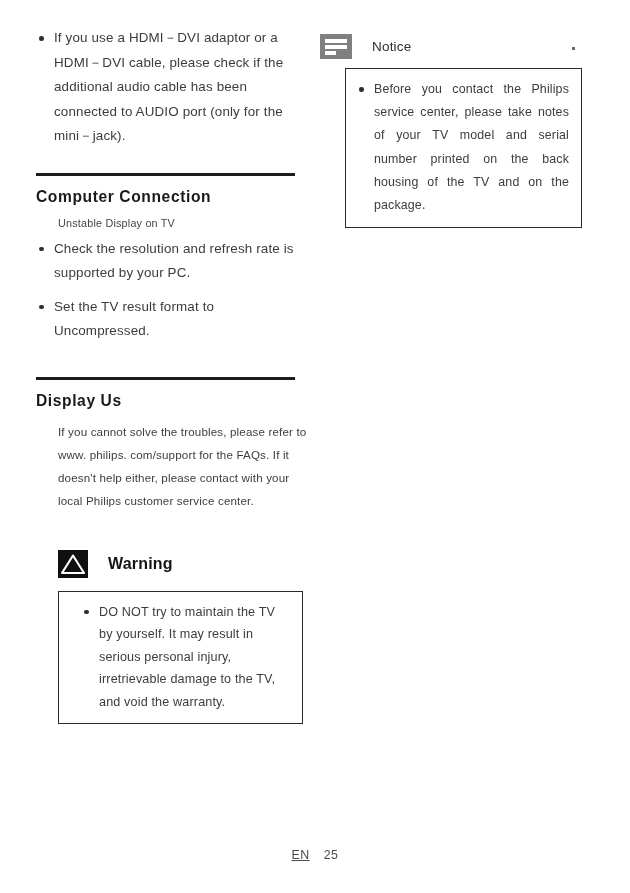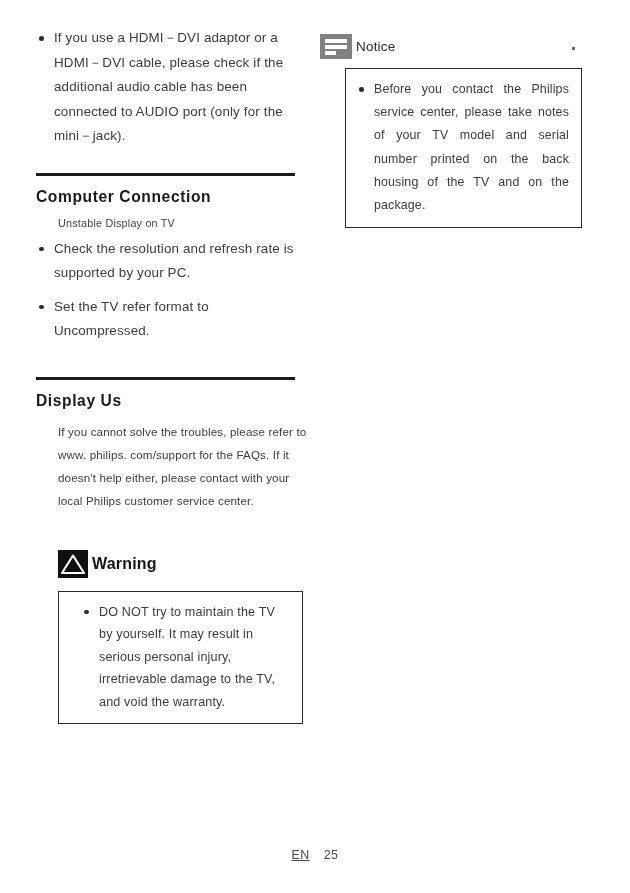--- a/index.html
+++ b/index.html
@@ -95,21 +95,21 @@
     color: #3d3d3d;
     letter-spacing: 0.15px;
     margin: 10px 0 0 22px;
     width: 250px;
   }
 
   
   .callout-head {
     display: flex;
     align-items: center;
-    gap: 4px;
+    gap: 20px;
   }
   .callout-label {
     font-size: 13.5px;
     color: #2d2d2d;
     letter-spacing: 0.2px;
   }
   .callout-label.bold {
     font-weight: bold;
     font-size: 16px;
     color: #141414;
@@ -210,21 +210,21 @@
     </ul>
 
     <div style="height:24px"></div>
     <div class="rule"></div>
     <h2 class="section-heading">Computer  Connection</h2>
     <div class="sub-heading">Unstable Display on TV</div>
 
     <div style="height:8px"></div>
     <ul class="bullets spaced">
       <li>Check the resolution and refresh rate is supported by your PC.</li>
-      <li>Set the TV refer format to Uncompressed.</li>
+      <li>Set the TV result format to Uncompressed.</li>
     </ul>
 
     <div style="height:33px"></div>
     <div class="rule"></div>
     <h2 class="section-heading">Display  Us</h2>
     <p class="body-text">If  you cannot solve the troubles,  please refer to  www. philips. com/support  for the  FAQs. If  it doesn't  help either,   please contact with  your  local Philips customer  service center.</p>
 
     <div class="warning-wrap">
       <div class="callout-head">
         <span class="icon-warning">

